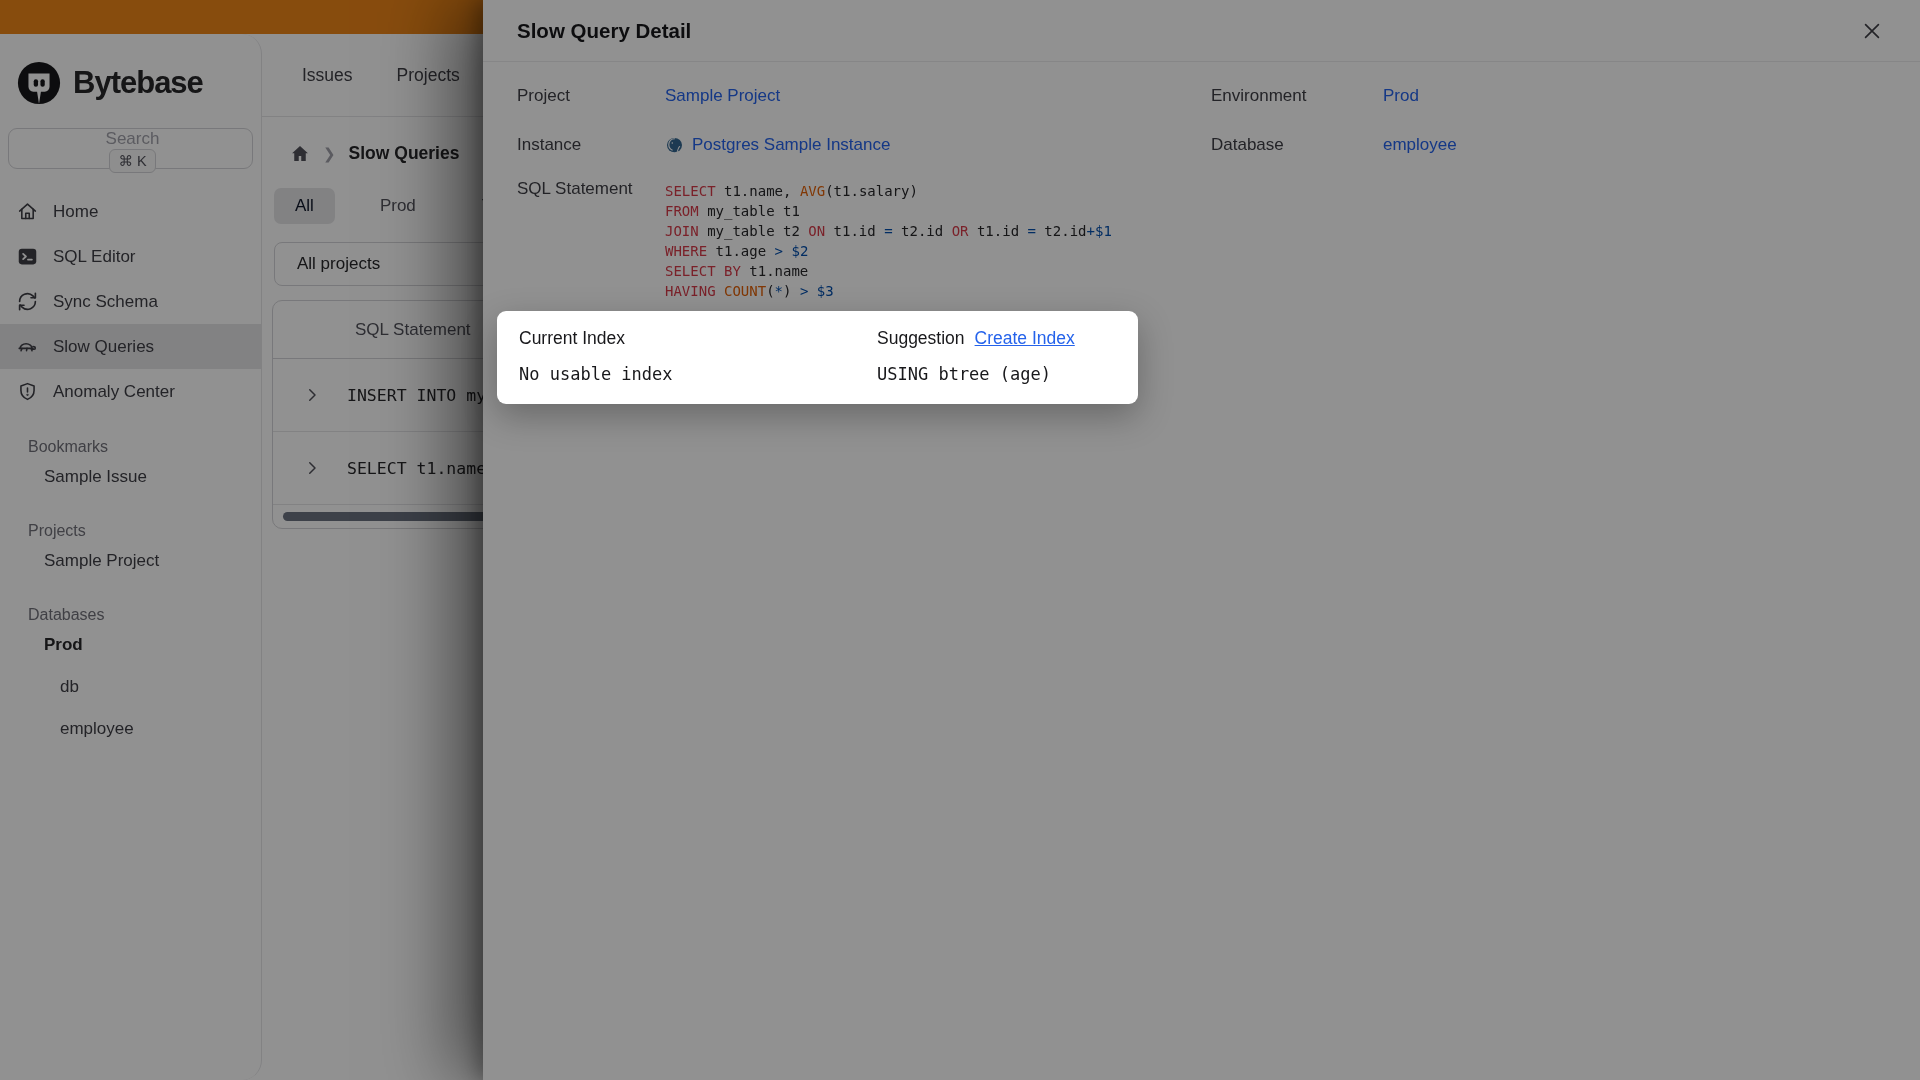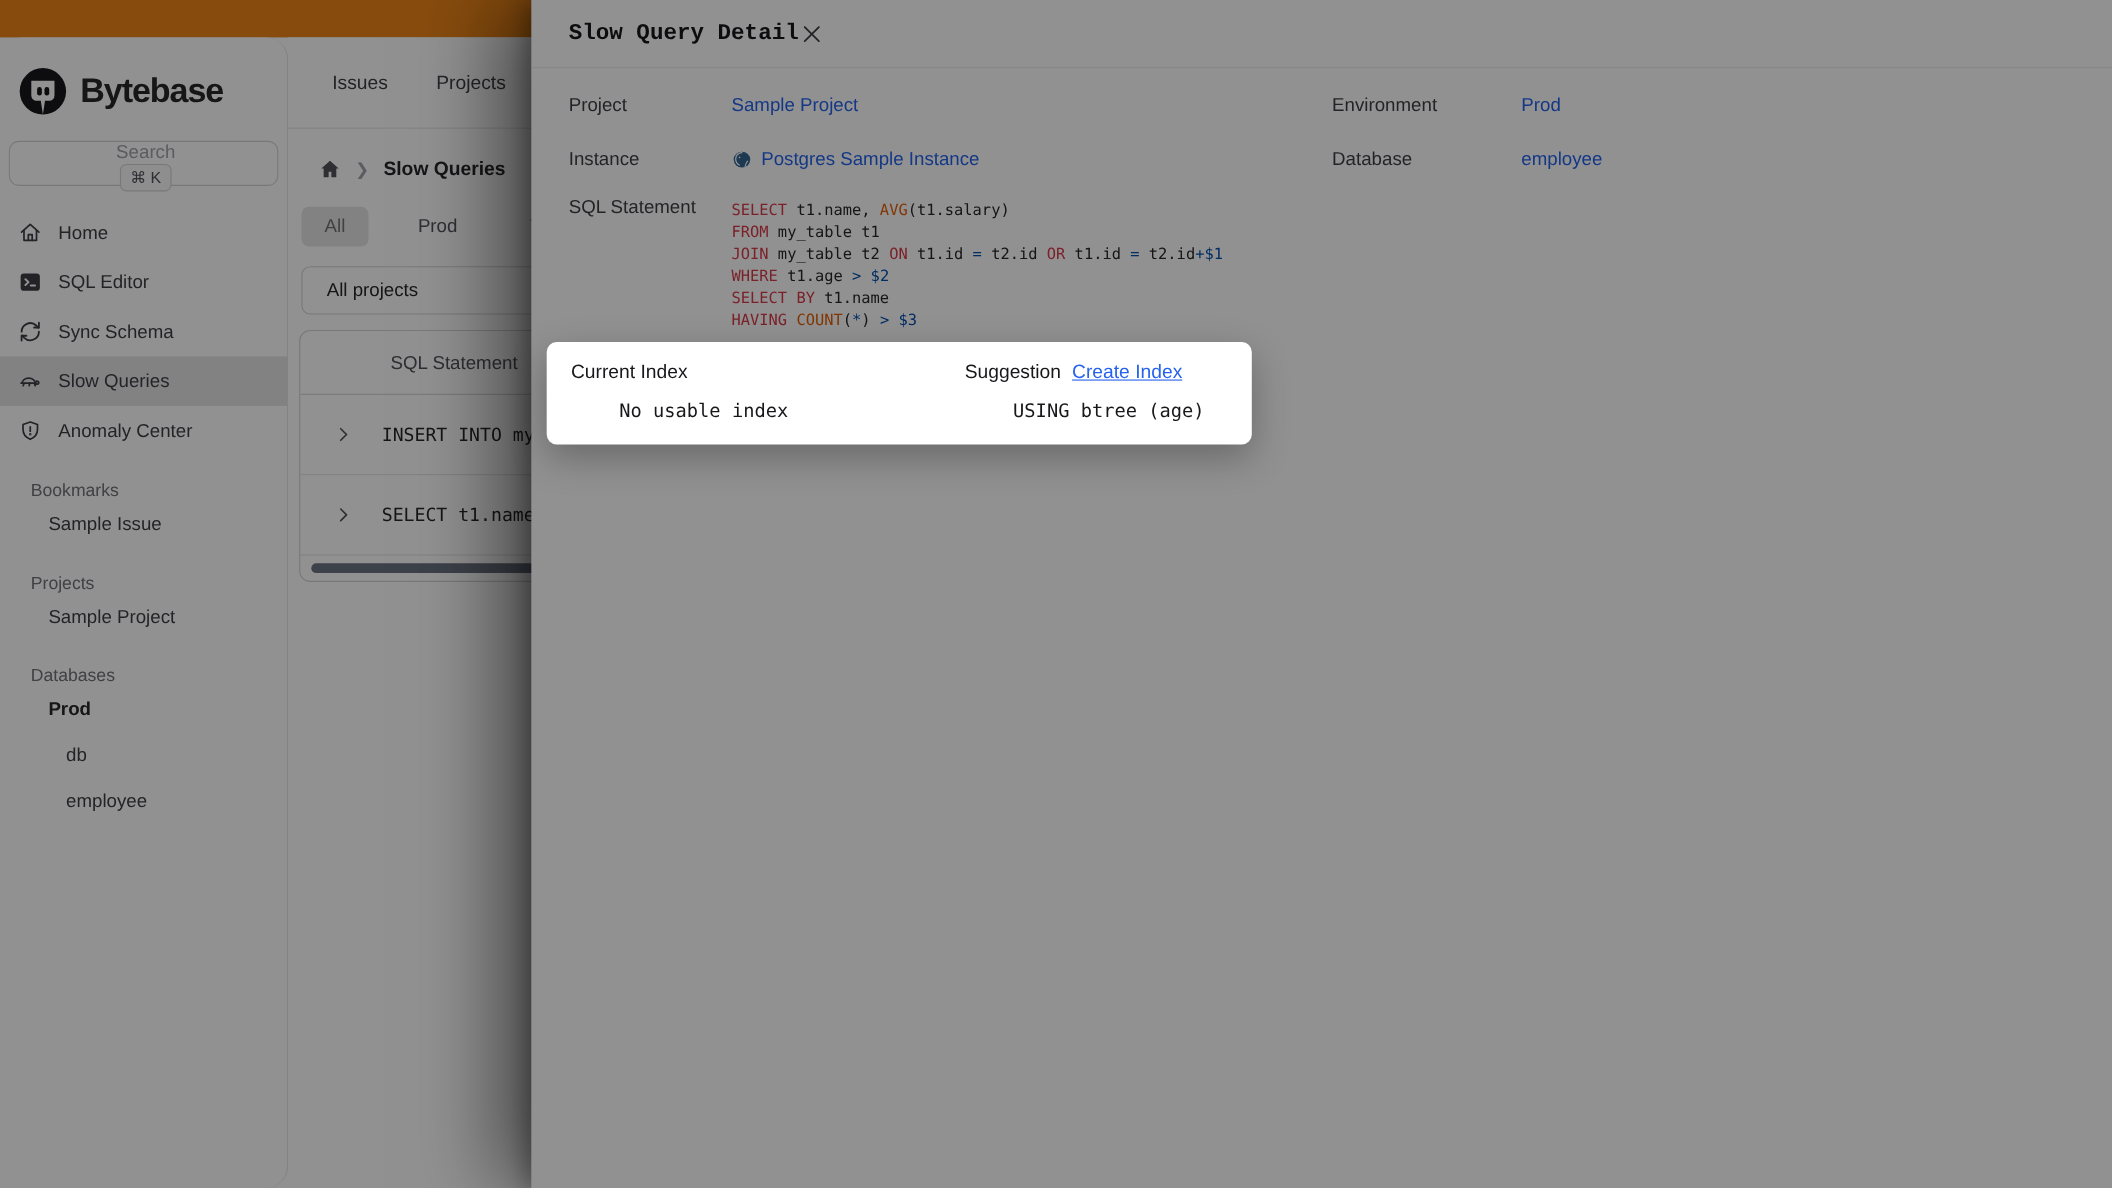--- a/index.html
+++ b/index.html
@@ -41,39 +41,39 @@
     gap:44px; padding-left:40px; white-space:nowrap; overflow:hidden; }
   .topnav-item { font-size:17.5px; color:#3f3f46; cursor:pointer; }
 
   .breadcrumb { display:flex; align-items:center; gap:13px; margin:26px 0 0 28px; }
   .crumb-home { width:20px; height:20px; color:#52525b; }
   .crumb-sep { color:#a1a1aa; font-size:15px; }
   .crumb-current { font-size:17.5px; font-weight:600; color:#27272a; }
 
   .tabs-row { display:flex; align-items:center; margin:24px 0 0 12px; }
   .tab-chip { padding:8px 21px; border-radius:7px; font-size:17px; color:#52525b; cursor:pointer; }
-  .tab-chip.active { background:#e4e4e7; color:#737373; }
+  .tab-chip.active { background:#e4e4e7; color:#0f172a; }
   .tab-chip + .tab-chip { margin-left:24px; }
 
   .project-select { margin:18px 0 0 12px; width:430px; height:44px; border:1px solid #d4d4d8;
     border-radius:8px; display:flex; align-items:center; padding-left:22px; font-size:17px; color:#27272a; cursor:pointer; }
 
   .sq-table { margin:14px 0 0 10px; width:660px; border:1px solid #d4d4d8; border-radius:10px; overflow:hidden; }
   .sq-table-header { height:58px; display:flex; align-items:center; padding-left:82px;
     font-size:17px; font-weight:500; color:#52525b; border-bottom:1px solid #d4d4d8; }
   .sq-row { height:73px; display:flex; align-items:center; border-bottom:1px solid #e4e4e7; cursor:pointer; }
   .sq-row .row-chevron { width:18px; height:18px; margin-left:30px; color:#52525b; flex:0 0 18px; }
   .sq-row .row-sql { margin-left:26px; font-family:"DejaVu Sans Mono",monospace; font-size:16.5px; color:#27272a; white-space:nowrap; }
   .sq-scroll { margin:7px 10px 7px; height:9px; width:820px; background:#6b7280; border-radius:5px; }
 
   
   .drawer { position:absolute; top:0; left:483px; right:0; bottom:0; background:#fff; z-index:10;
     box-shadow:-30px 0 70px rgba(0,0,0,0.5), -6px 0 18px rgba(0,0,0,0.28); }
-  .drawer-header { height:62px; display:flex; align-items:center; justify-content:flex-start;
-    padding:0 36px 0 34px; border-bottom:1px solid #ececee;font-family:Liberation Mono, monospace; }
+  .drawer-header { height:62px; display:flex; align-items:center; justify-content:space-between;
+    padding:0 36px 0 34px; border-bottom:1px solid #ececee; }
   .drawer-title { font-size:20.5px; font-weight:600; color:#18181b; }
   .drawer-close { width:24px; height:24px; color:#3f3f46; cursor:pointer; display:flex; align-items:center; justify-content:center; }
 
   .drawer-body { padding:24px 34px 0; }
   .field-grid { display:grid; grid-template-columns:148px 546px 172px auto; row-gap:29px; align-items:center; }
   .field-label { font-size:17px; color:#3f3f46; }
   .field-link { font-size:17px; color:#2563eb; cursor:pointer; display:inline-flex; align-items:center; gap:8px; }
   .pg-icon { width:19px; height:19px; }
 
   .sql-section { display:grid; grid-template-columns:148px auto; margin-top:24px; align-items:start; }
@@ -84,21 +84,21 @@
   .tok-num { color:#0550ae; }
   .tok-tx  { color:#27272a; }
 
   
   .dim-overlay { position:absolute; inset:0; background:rgba(0,0,0,0.43); z-index:20; }
   .index-popover { position:absolute; left:497px; top:311px; width:641px; z-index:30;
     background:#fff; border-radius:9px; box-shadow:0 12px 34px rgba(0,0,0,0.28); padding:17px 22px 20px; }
   .popover-grid { display:grid; grid-template-columns:358px auto; row-gap:15px; align-items:center; }
   .pop-label { font-size:17.5px; font-weight:500; color:#18181b; }
   .pop-link { font-size:17.5px; font-weight:500; color:#2563eb; text-decoration:underline; cursor:pointer; margin-left:10px; }
-  .pop-mono { font-family:"DejaVu Sans Mono",monospace; font-size:17px; color:#18181b; white-space:nowrap;margin-left:44px; }
+  .pop-mono { font-family:"DejaVu Sans Mono",monospace; font-size:17px; color:#18181b; white-space:nowrap; }
 
   svg { display:block; }
 </style>
 </head>
 <body>
 
 <div class="screen">
 
   <div class="banner"></div>
 

